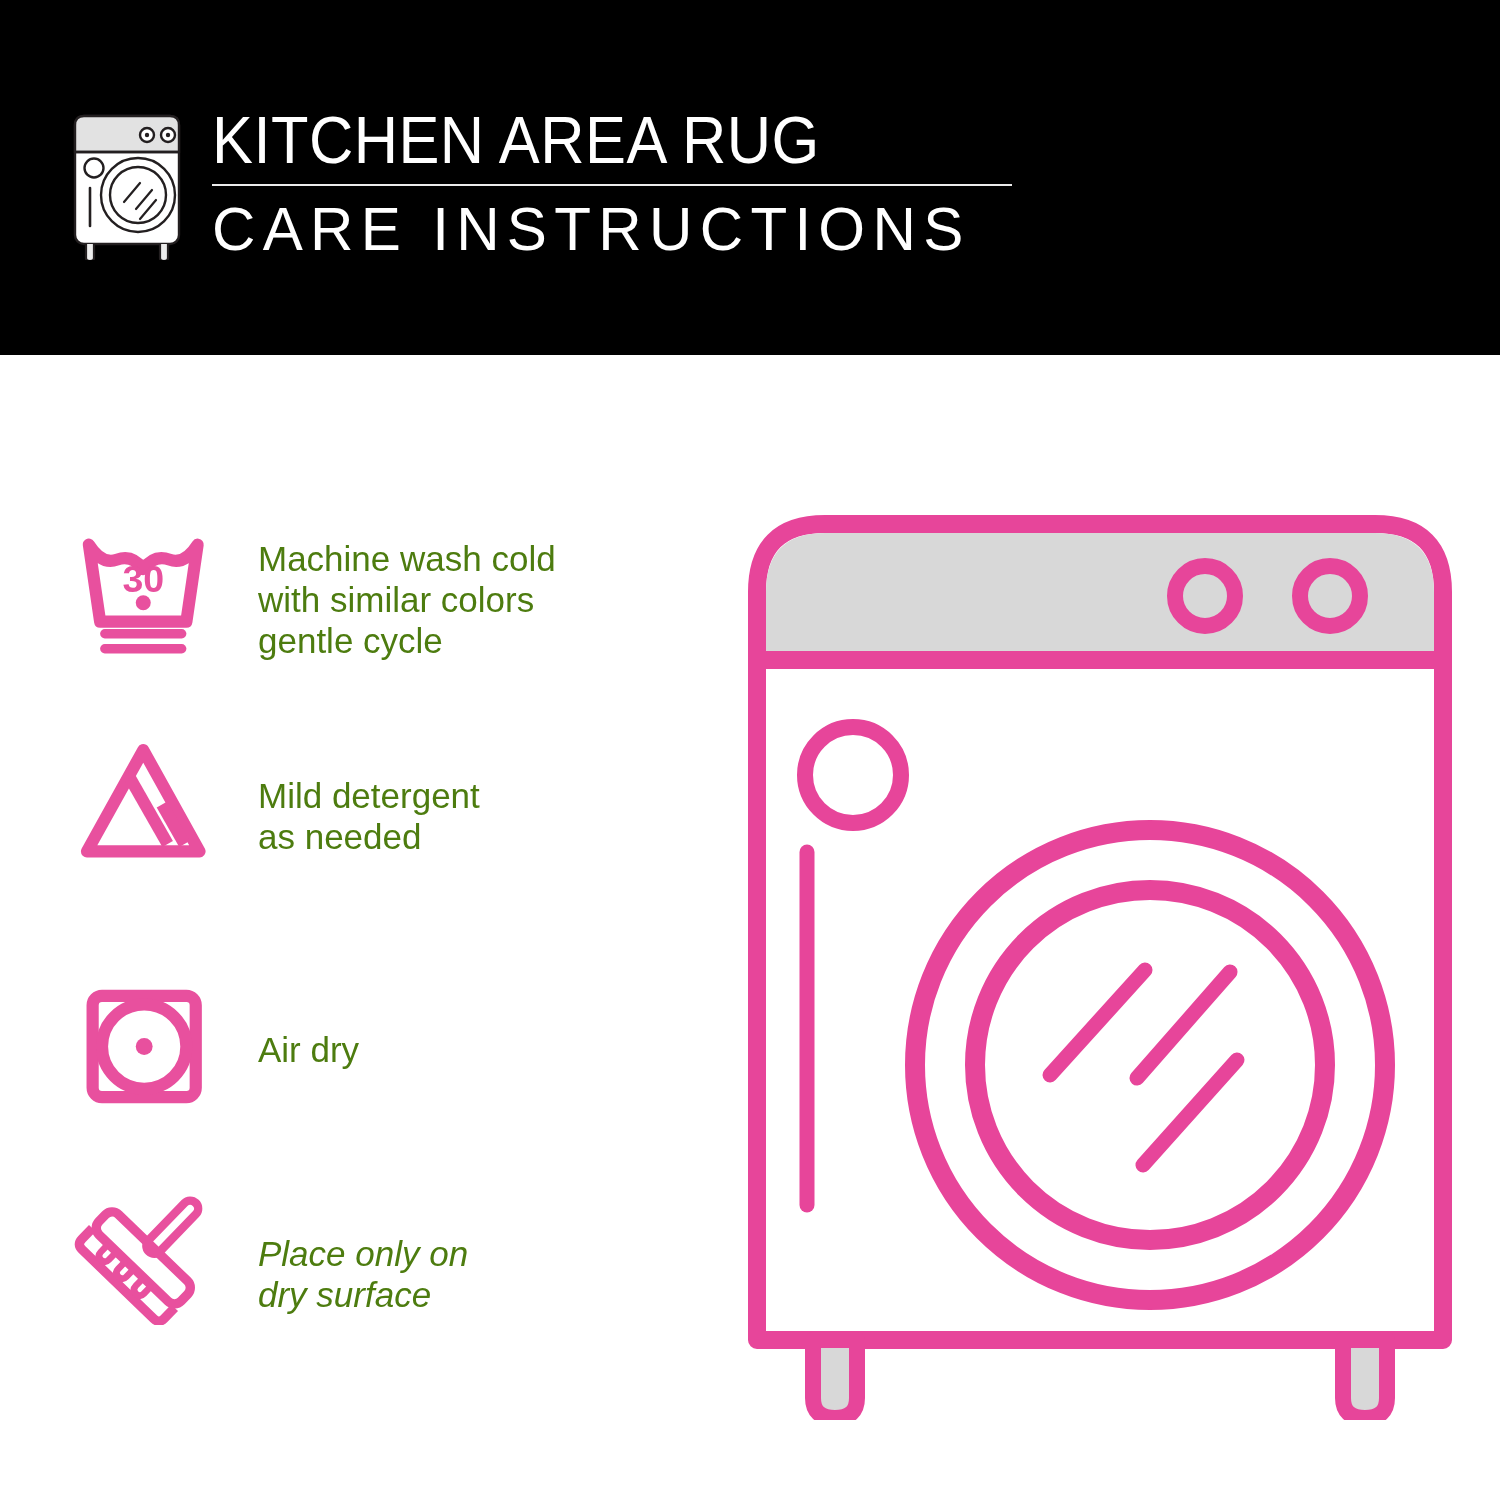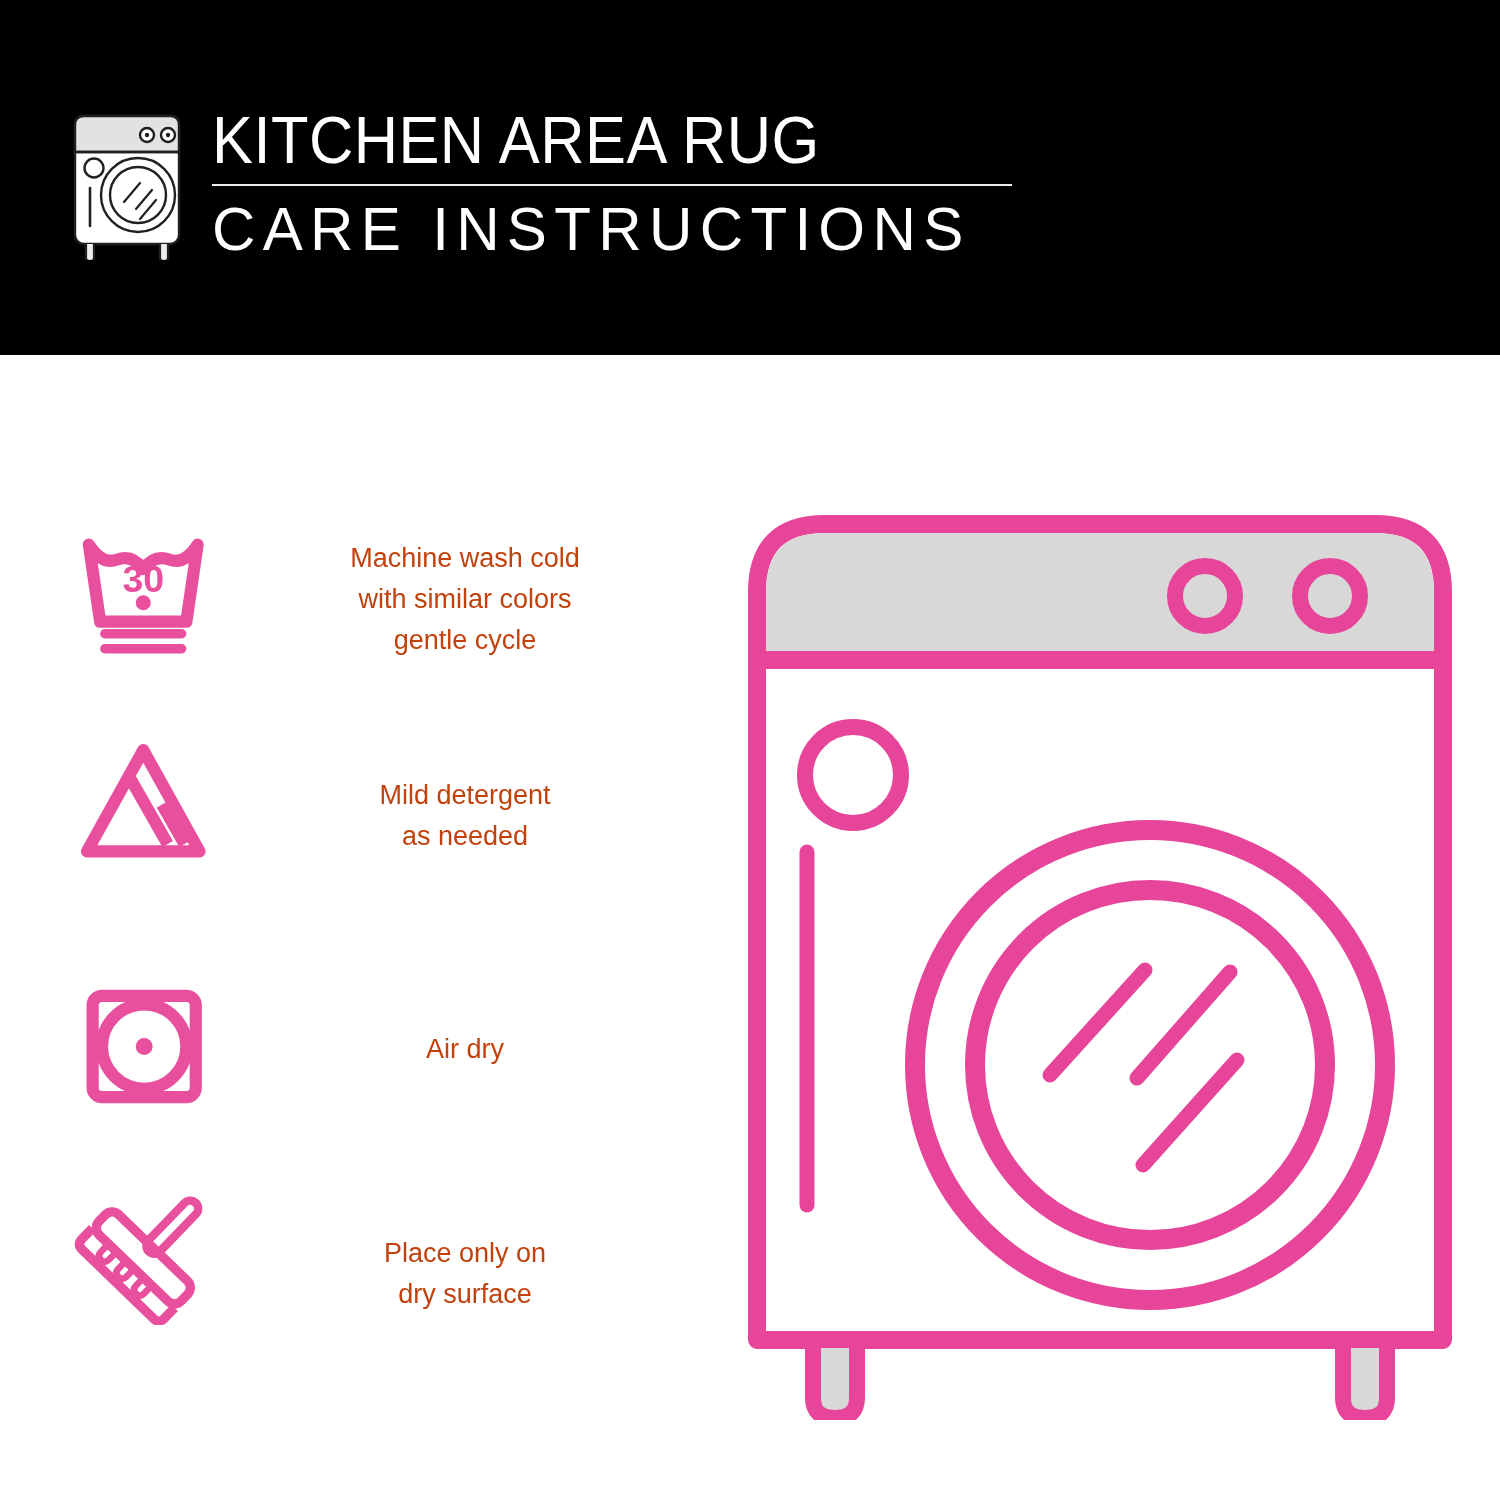--- a/index.html
+++ b/index.html
@@ -89,31 +89,30 @@
   .care-row .sym {
     width: 160px;
     flex: 0 0 160px;
     display: flex;
     align-items: center;
     justify-content: flex-start;
   }
   .care-row .lbl {
     flex: 1;
     font-family: "Liberation Sans", sans-serif;
-    font-size: 27px;
+    font-size: 35px;
     line-height: 41px;
-    color: #c2410c;
+    color: #4d7c0f;
     padding-left: 26px;
     white-space: pre-line;
-    text-align: center;
   }
   #row-0 { top: 155px; }
   #row-1 { top: 368px; }
   #row-2 { top: 610px; }
-  #row-3 { top: 820px; }
+  #row-3 { top: 820px; font-style: italic; }
   #row-0 .lbl { padding-top: 14px; }
   #row-1 .lbl { padding-top: 38px; }
   #row-2 .lbl { padding-top: 50px; }
   #row-3 .lbl { padding-top: 44px; }
 
   
   #washer-illustration {
     position: absolute;
     left: 740;
     left: 745px;

